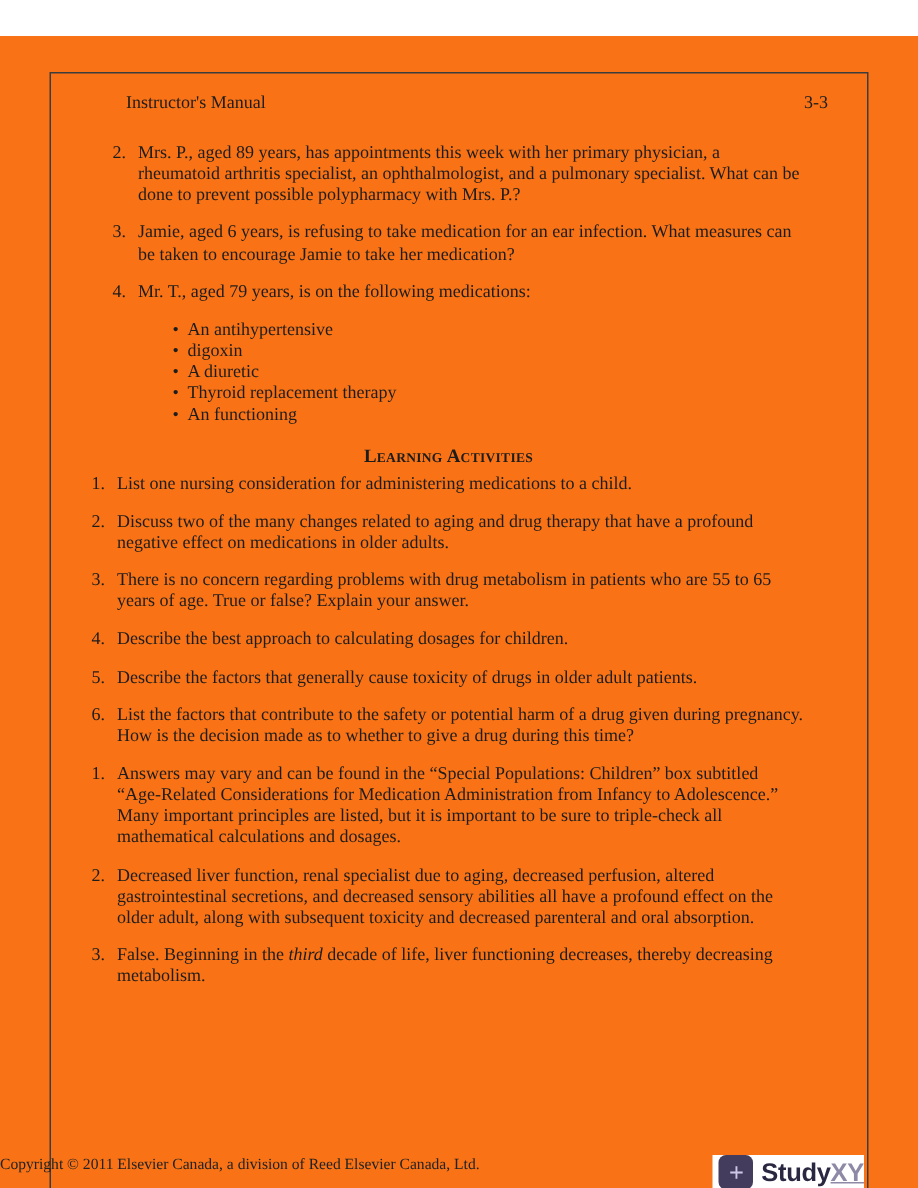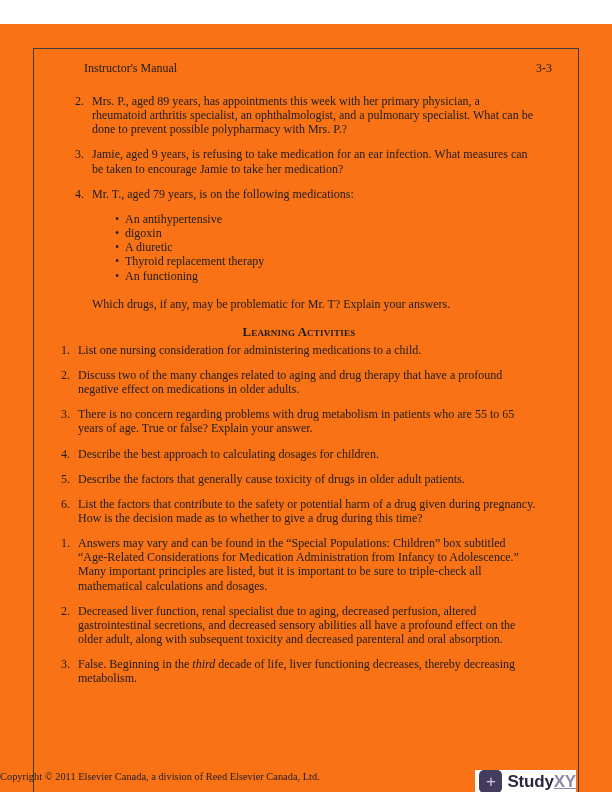--- a/index.html
+++ b/index.html
@@ -99,21 +99,21 @@
 
   <div class="content">
 
     <div class="item q-indent">
       <span class="num">2.</span>
       <span class="txt">Mrs. P., aged 89 years, has appointments this week with her primary physician, a rheumatoid arthritis specialist, an ophthalmologist, and a pulmonary specialist. What can be done to prevent possible polypharmacy with Mrs. P.?</span>
     </div>
 
     <div class="item q-indent">
       <span class="num">3.</span>
-      <span class="txt">Jamie, aged 9 years, is refusing to take medication for an ear infection. What measures can be taken to encourage Jamie to take her medication?</span>
+      <span class="txt">Jamie, aged 6 years, is refusing to take medication for an ear infection. What measures can be taken to encourage Jamie to take her medication?</span>
     </div>
 
     <div class="item q-indent">
       <span class="num">4.</span>
       <span class="txt">Mr. T., aged 79 years, is on the following medications:</span>
     </div>
 
     <div class="bullets">
       <div class="bullet">
         <span class="b">•</span>
@@ -130,21 +130,20 @@
       <div class="bullet">
         <span class="b">•</span>
         <span>Thyroid replacement therapy</span>
       </div>
       <div class="bullet">
         <span class="b">•</span>
         <span>An functioning</span>
       </div>
     </div>
 
-    <div class="followup">Which drugs, if any, may be problematic for Mr. T? Explain your answers.</div>
 
     <div class="heading">Learning Activities</div>
 
     <div class="item">
       <span class="num">1.</span>
       <span class="txt">List one nursing consideration for administering medications to a child.</span>
     </div>
     <div class="item">
       <span class="num">2.</span>
       <span class="txt">Discuss two of the many changes related to aging and drug therapy that have a profound negative effect on medications in older adults.</span>

